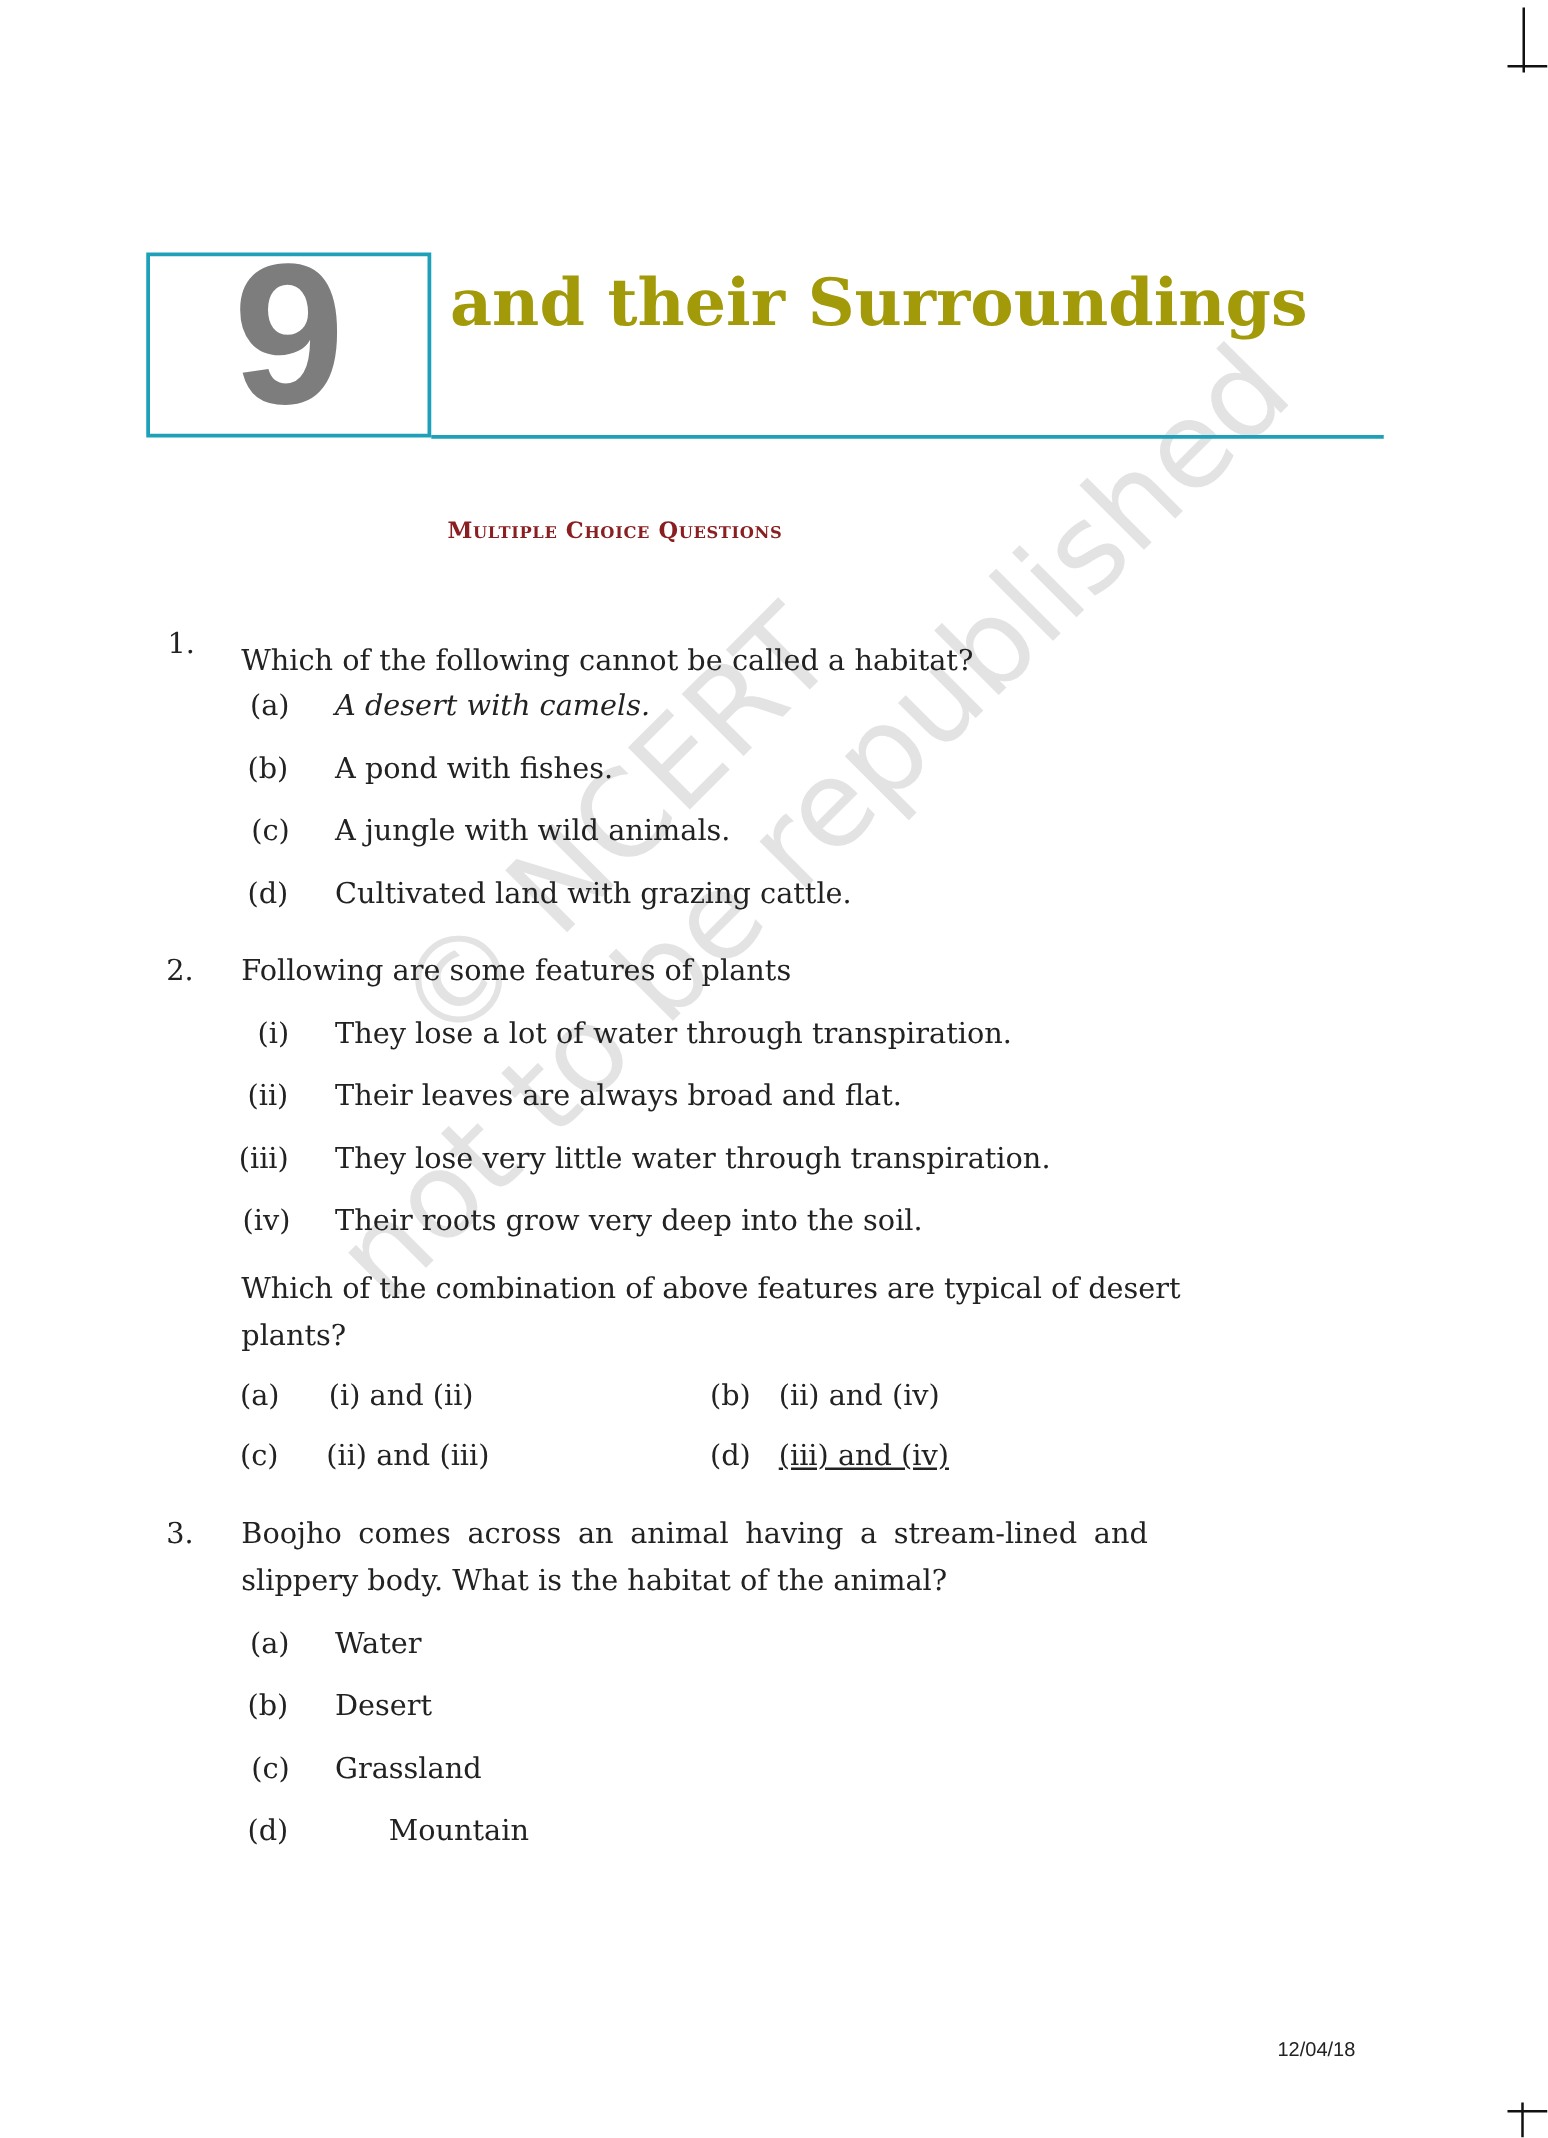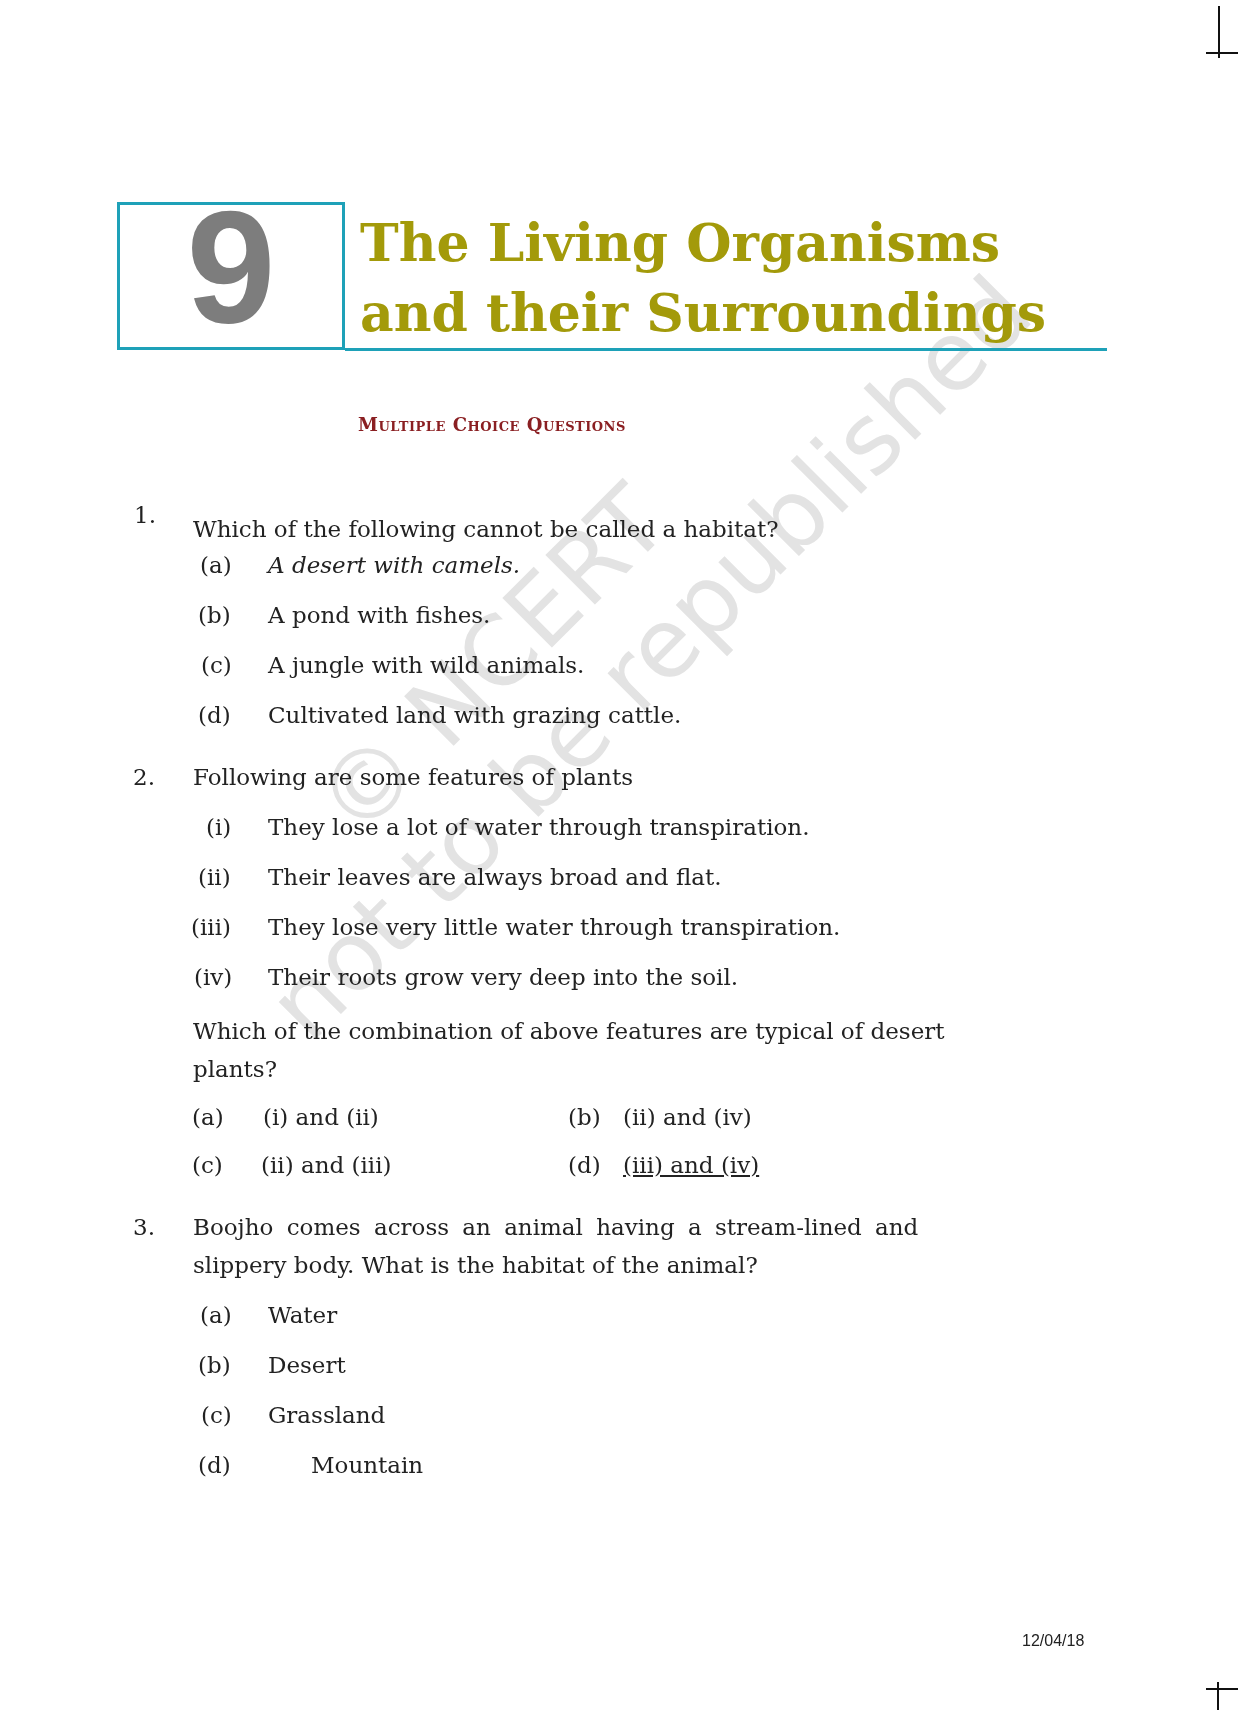--- a/index.html
+++ b/index.html
@@ -26,21 +26,20 @@
 
 <div class="watermark">
   <div class="wm-line">© NCERT</div>
   <div class="wm-line">not to be republished</div>
 </div>
 
 <div class="chapter-box">
   <div class="chapter-num">9</div>
 </div>
 <div class="chapter-title">
-  <div>The Living Organisms</div>
   <div>and their Surroundings</div>
 </div>
 <div class="title-rule"></div>
 
 <div class="section-head">Multiple Choice Questions</div>
 
 <div class="content">
 
   <div class="line" style="left:134px; top:502px;">1.</div>
   <div class="line" style="left:193px; top:516px;">Which of the following cannot be called a habitat?</div>

